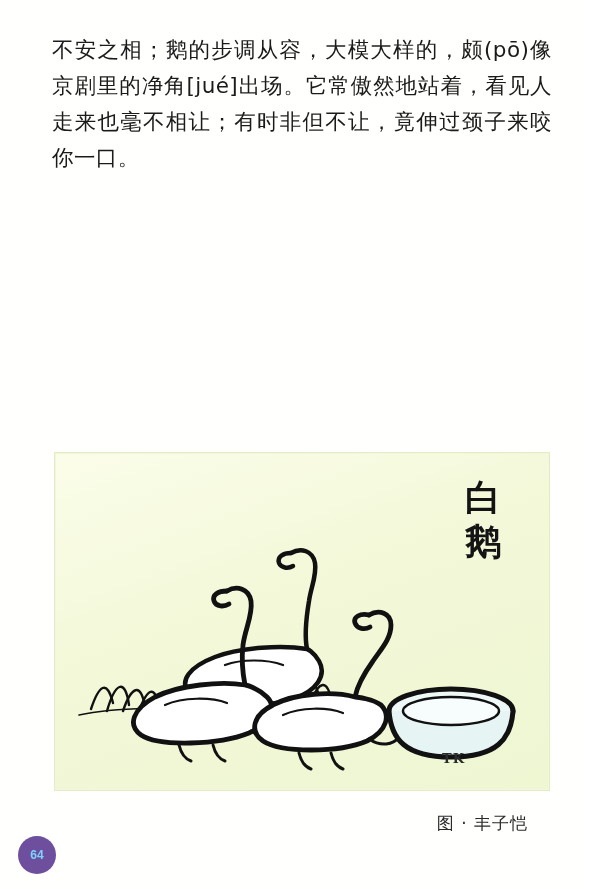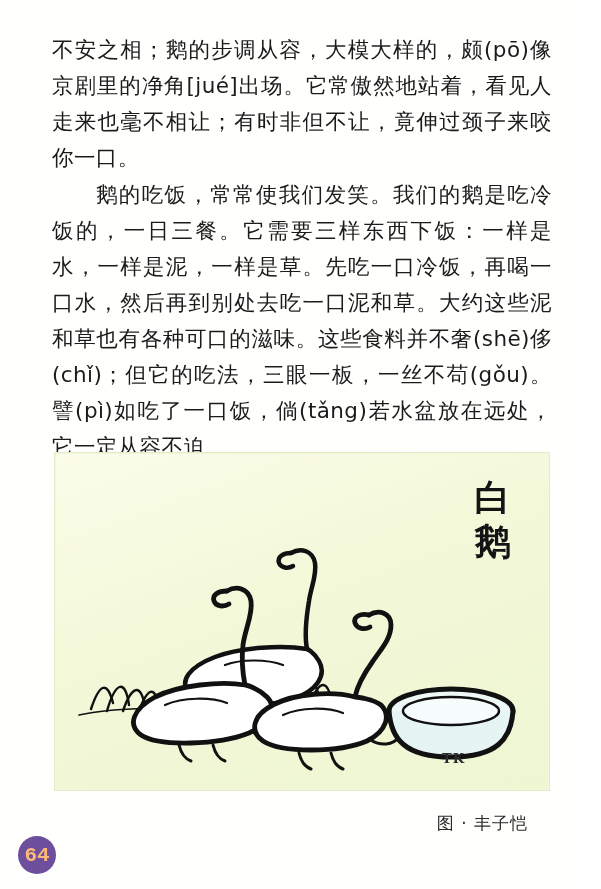--- a/index.html
+++ b/index.html
@@ -52,21 +52,20 @@
   }
   .fig-inner {
     position: absolute;
     inset: 0;
   }
   .fig-caption-cn {
     position: absolute;
     right: 28px;
     top: 22px;
     width: 56px;
-    text-align: center;
     font-family: "DejaVu Serif", "Liberation Serif", serif;
     font-weight: bold;
     font-size: 36px;
     line-height: 44px;
     color: #141414;
     letter-spacing: 1px;
   }
   .fig-signature {
     position: absolute;
     right: 84px;
@@ -88,37 +87,36 @@
     font-family: "DejaVu Sans", "Liberation Sans", sans-serif;
   }
   .page-number {
     position: absolute;
     left: 18px;
     top: 836px;
     width: 38px;
     height: 38px;
     border-radius: 50%;
     background: #6e4f9e;
-    color: #fdba74;
-    font-size: 21px;
+    color: #7dd3fc;
+    font-size: 12px;
     font-weight: bold;
     display: flex;
     align-items: center;
     justify-content: center;
-    font-family: Liberation Mono, monospace;
+    font-family: Liberation Sans, sans-serif;
   }
 </style>
 </head>
 <body>
 
 <div class="page">
 
   <div class="text-body">
     <p class="para">不安之相；鹅的步调从容，大模大样的，颇(pō)像京剧里的净角[jué]出场。它常傲然地站着，看见人走来也毫不相让；有时非但不让，竟伸过颈子来咬你一口。</p>
-    <p class="para indent">鹅的吃饭，常常使我们发笑。我们的鹅是吃冷饭的，一日三餐。它需要三样东西下饭：一样是水，一样是泥，一样是草。先吃一口冷饭，再喝一口水，然后再到别处去吃一口泥和草。大约这些泥和草也有各种可口的滋味。这些食料并不奢(shē)侈(chǐ)；但它的吃法，三眼一板，一丝不苟(gǒu)。譬(pì)如吃了一口饭，倘(tǎng)若水盆放在远处，它一定从容不迫</p>
   </div>
 
   <div class="figure">
     <div class="fig-inner">
       <svg width="494" height="337" viewBox="0 0 494 337" xmlns="http://www.w3.org/2000/svg">
 
         <g stroke="#111111" stroke-width="2.4" fill="none" stroke-linecap="round">
           <path d="M36 256 C 44 232, 52 226, 58 250"></path>
           <path d="M52 258 C 60 230, 70 224, 74 252"></path>
           <path d="M68 258 C 76 234, 86 228, 90 254"></path>

